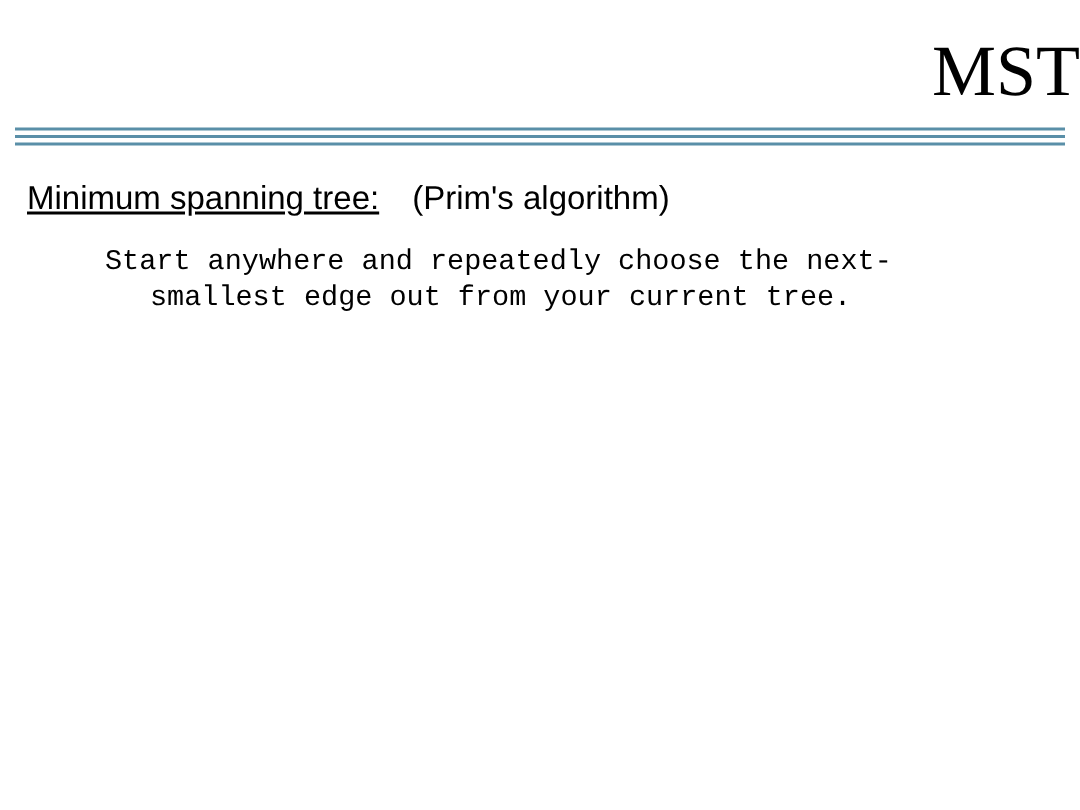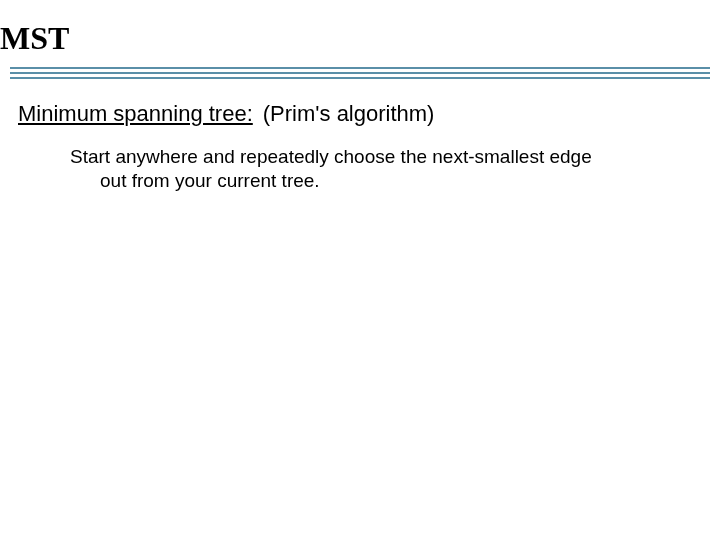--- a/index.html
+++ b/index.html
@@ -14,23 +14,23 @@
       font-family: "Times New Roman", Times, serif;
       position: relative;
       overflow: hidden;
     }
     .slide {
       width: 100%;
       height: 100%;
       padding-top: 20px;
     }
     .title {
-      font-size: 32px;
-      font-weight: bold;
-      text-align: left;
+      font-size: 48px;
+      font-weight: normal;
+      text-align: right;
       color: #000000;
       margin-bottom: 10px;
       font-family: "Times New Roman", Times, serif;
     }
     .divider {
       width: 700px;
       margin-left: 10px;
       margin-right: 10px;
       height: 12px;
       position: relative;
@@ -52,27 +52,27 @@
       font-size: 22px;
       color: #000000;
       margin-bottom: 18px;
     }
     .subtitle-underlined {
       text-decoration: underline;
       padding-left: 0;
       text-align: center;
     }
     .subtitle-rest {
-      margin-left: 10px;
+      margin-left: 22px;
       text-align: right;
     }
     .body-text {
       padding-left: 70px;
       padding-right: 120px;
-      font-family: Liberation Sans, sans-serif;
+      font-family: Liberation Mono, monospace;
       font-size: 19px;
       color: #000000;
       line-height: 1.25;
       text-indent: -30px;
       margin-left: 30px;
     }
   </style>
 </head>
 <body>
 

